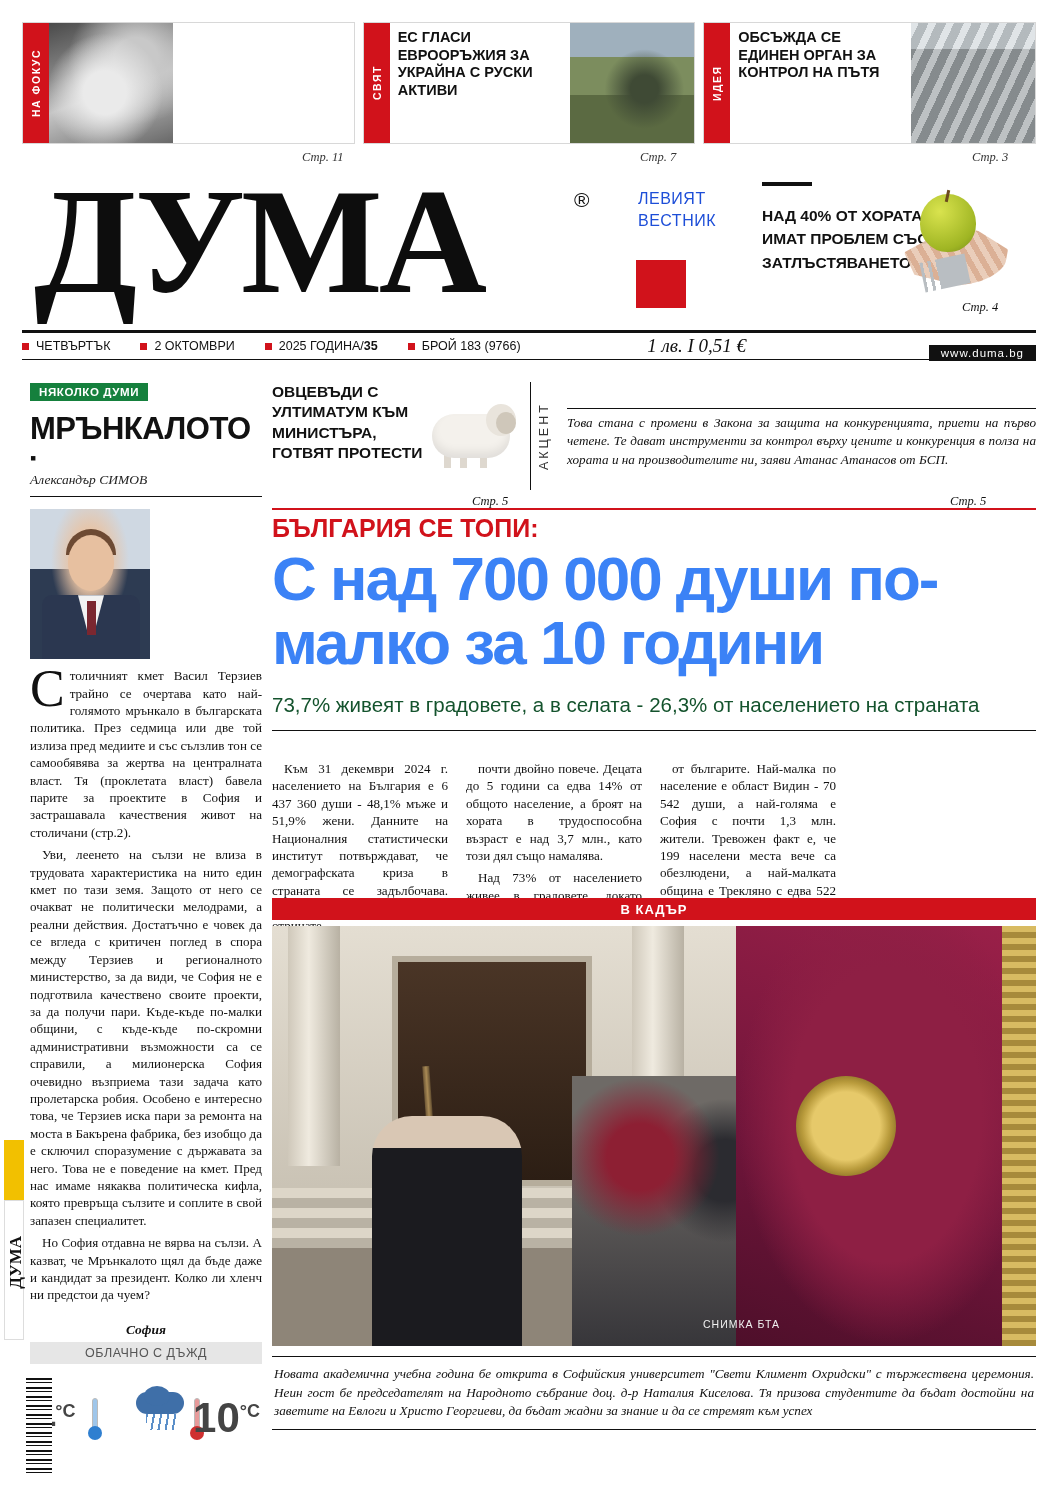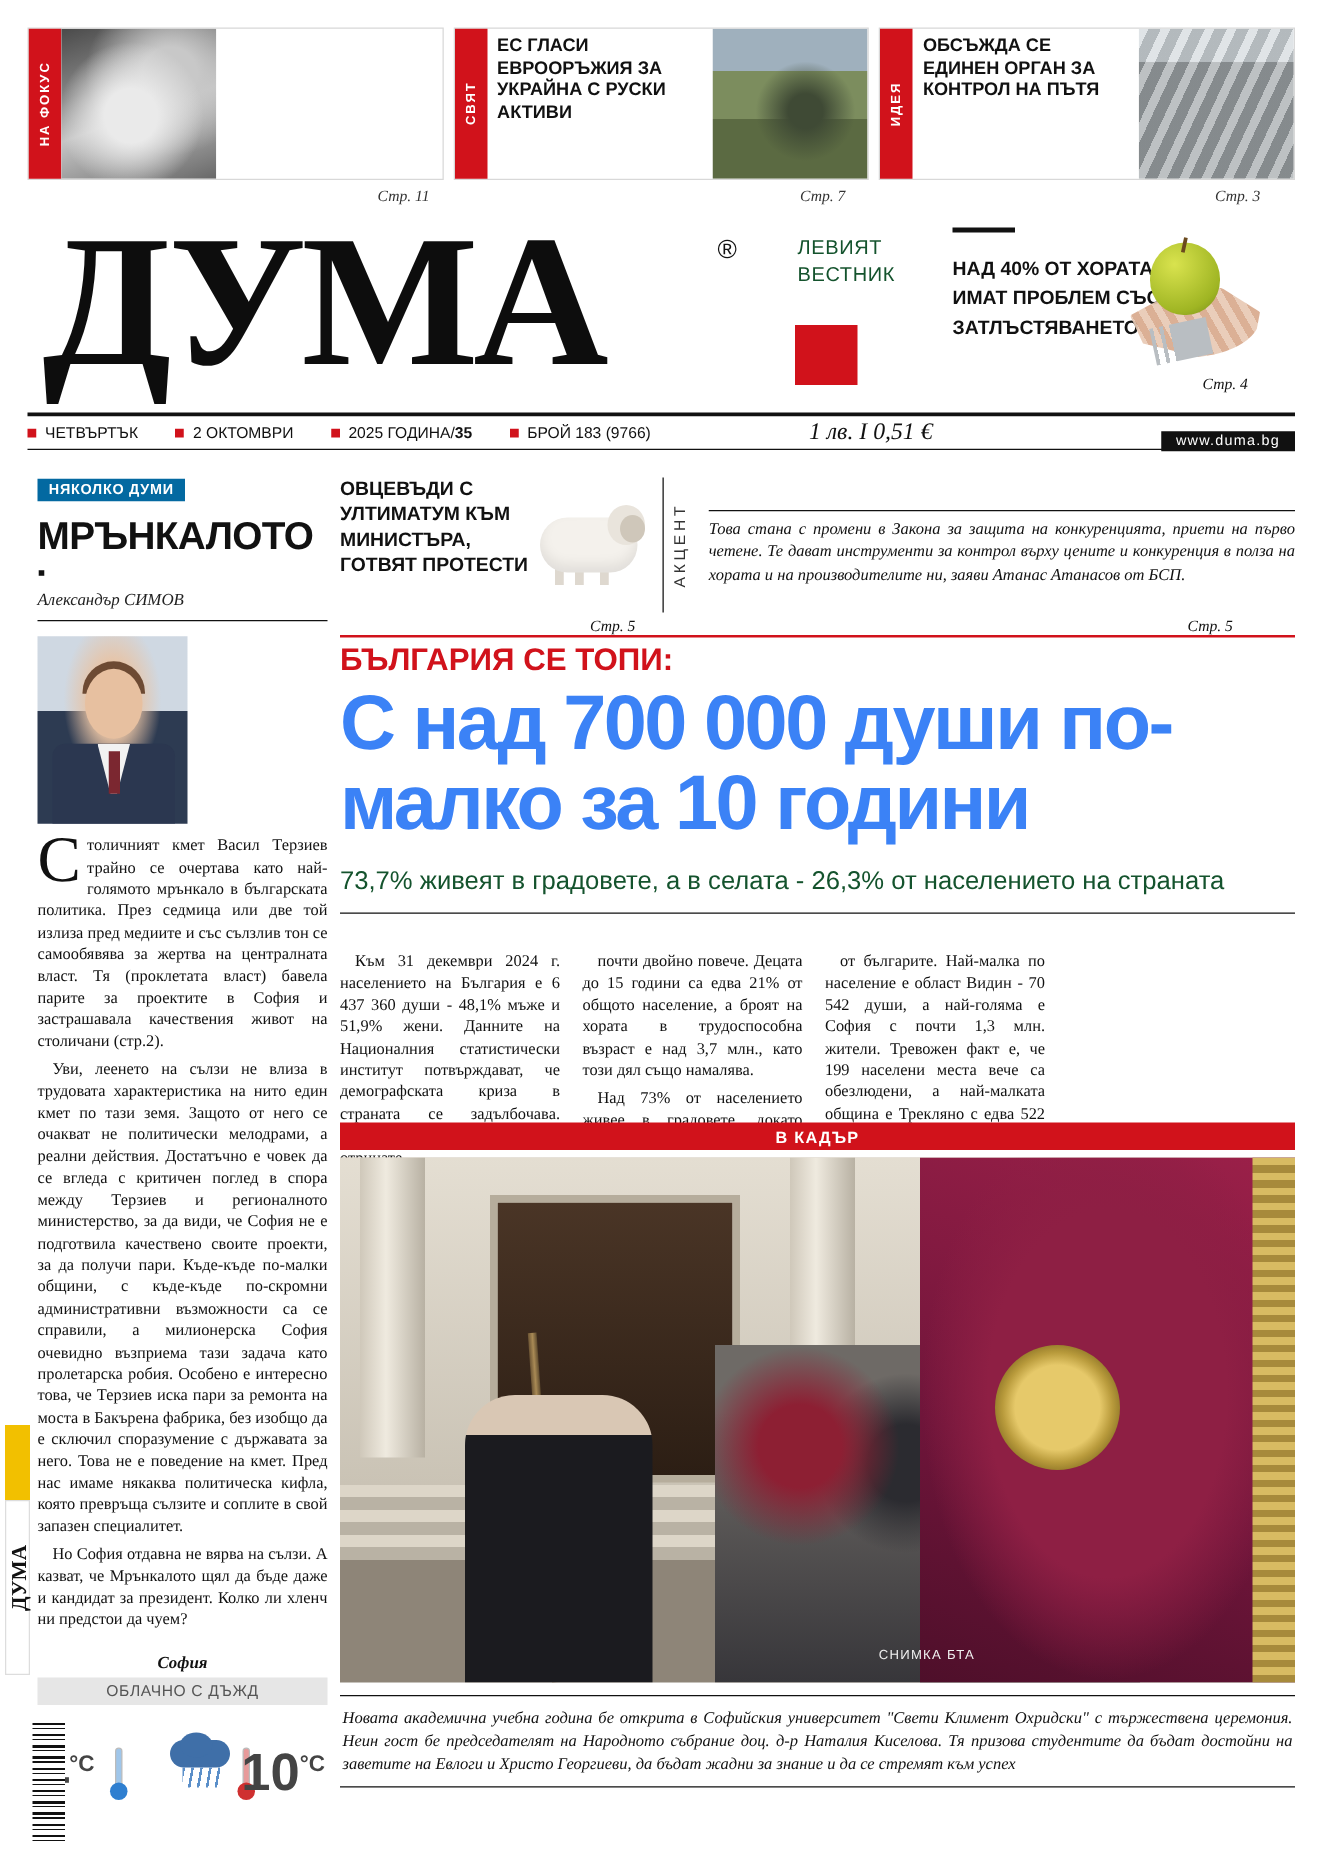--- a/index.html
+++ b/index.html
@@ -73,21 +73,21 @@
     font-weight:bold; font-size:150px; line-height:1;
     letter-spacing:-4px; color:#0d0d0d;
   }
   .logo-r {
     position:absolute; left:552px; top:16px;
     font-size:21px; font-family:"Liberation Sans", sans-serif; color:#111;
   }
   .left-paper {
     position:absolute; left:616px; top:16px;
     font-family:"Liberation Sans", sans-serif; font-size:16px;
-    line-height:1.35; color:#14532d; letter-spacing:.5px;
+    line-height:1.35; color:#1d4ed8; letter-spacing:.5px;
   }
   .red-square { position:absolute; left:614px; top:88px; width:50px; height:48px; background:#d1121b; }
   .top-rule { position:absolute; left:740px; top:10px; width:50px; height:4px; background:#111; }
   .over40 {
     position:absolute; left:740px; top:32px; width:170px;
     font-family:"Liberation Sans", sans-serif; font-weight:bold;
     font-size:15.5px; line-height:1.5; color:#111; text-transform:uppercase;
   }
   .apple {
     position:absolute; left:878px; top:16px; width:116px; height:110px;
@@ -128,21 +128,21 @@
   .datebar .site {
     position:absolute; right:0; bottom:-2px;
     background:#111; color:#fff; font-size:11.5px; letter-spacing:1px;
     padding:2px 12px; font-family:"Liberation Sans", sans-serif;
   }
   .datebar .year-b { font-weight:bold; }
 
   
   .col-left { position:absolute; top:382px; left:30px; width:232px; }
   .kicker {
-    display:inline-block; background:#0369a1; color:#fff;
+    display:inline-block; background:#15803d; color:#fff;
     font-family:"Liberation Sans", sans-serif; font-weight:bold;
     font-size:11.5px; letter-spacing:.6px; padding:3px 9px;
   }
   .op-title {
     font-family:"Liberation Sans", sans-serif; font-weight:bold;
     font-size:31px; margin:10px 0 4px; letter-spacing:-.5px; color:#111;
   }
   .op-dot { font-size:18px; line-height:.4; margin:8px 0 10px; }
   .op-author { font-style:italic; font-size:13.5px; color:#222; }
   .op-rule { border-top:1px solid #111; margin:8px 0 0; }
@@ -496,21 +496,21 @@
     <h1>С над 700 000 души по-малко за 10 години</h1>
     <div class="sub">73,7% живеят в градовете, а в селата - 26,3% от населението на страната</div>
     <div class="sub-rule"></div>
   </div>
 
   <div class="cols">
     <div class="c">
       <p class="first">Към 31 декември 2024 г. населението на България е 6 437 360 души - 48,1% мъже и 51,9% жени. Данните на Националния статистически институт потвърждават, че демографската криза в страната се задълбочава. Всички области отчитат отрицате-</p>
     </div>
     <div class="c">
-      <p>почти двойно повече. Децата до 15 години са едва 21% от общото население, а броят на хората в трудоспособна възраст е над 3,7 млн., като този дял също намалява.</p>
+      <p>почти двойно повече. Децата до 5 години са едва 14% от общото население, а броят на хората в трудоспособна възраст е над 3,7 млн., като този дял също намалява.</p>
       <p>Над 73% от населението живее в градовете, докато селата са дом на само 26,3%</p>
     </div>
     <div class="c">
       <p>от българите. Най-малка по население е област Видин - 70 542 души, а най-голяма е София с почти 1,3 млн. жители. Тревожен факт е, че 199 населени места вече са обезлюдени, а най-малката община е Трекляно с едва 522 души.</p>
     </div>
   </div>
 
   <div class="kadr-bar">В КАДЪР</div>
   <div class="photo">
     <div class="building"></div>

